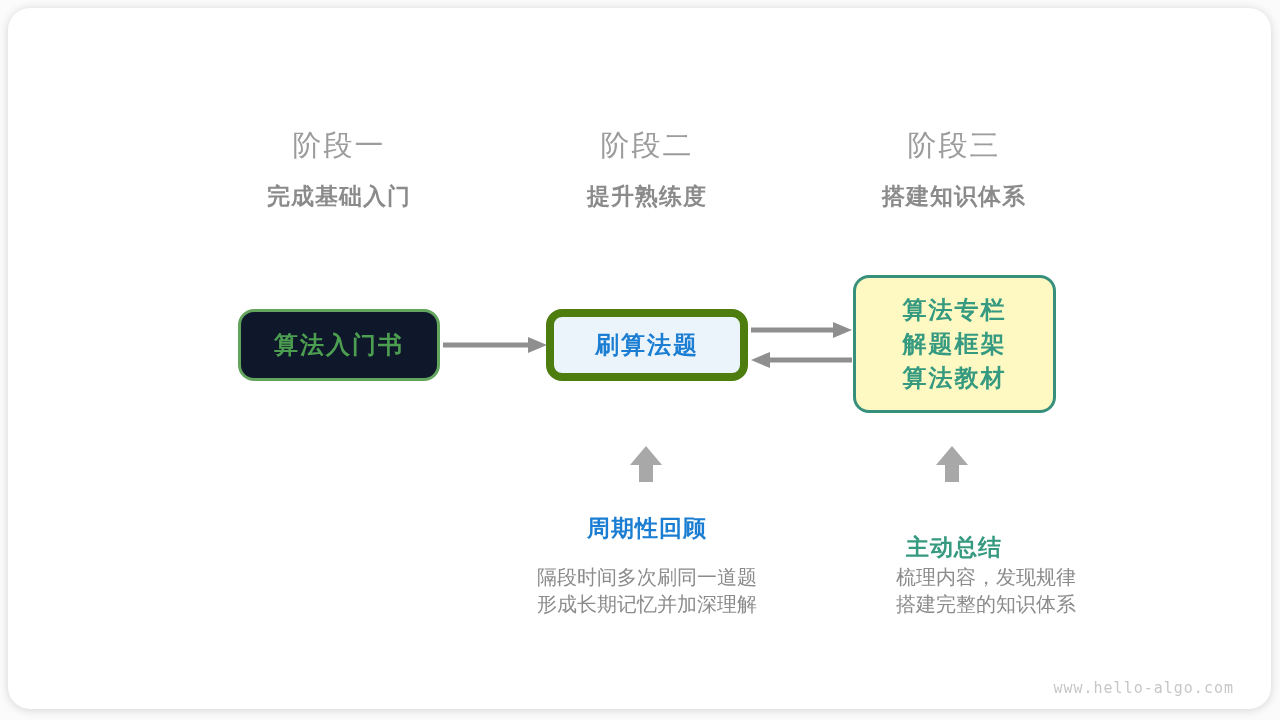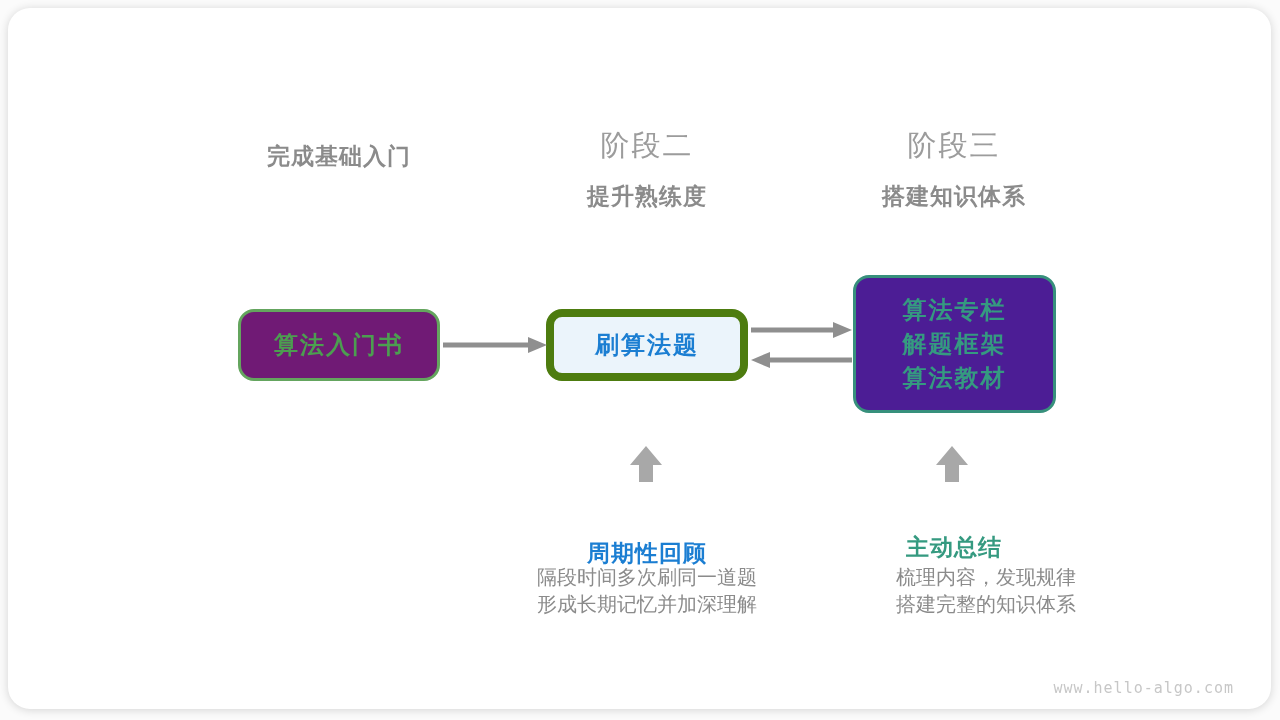--- a/index.html
+++ b/index.html
@@ -5,37 +5,38 @@
   html,body{margin:0;padding:0;width:1280px;height:720px;background:#fbfbfb;overflow:hidden;
             font-family:"Liberation Sans","DejaVu Sans",sans-serif;}
   .card{position:absolute;left:8px;top:8px;width:1263px;height:701px;background:#ffffff;
         border-radius:22px;box-shadow:0 1px 10px rgba(0,0,0,0.16);}
   .abs{position:absolute;}
   .stage{width:300px;text-align:center;}
   .stage-title{font-size:29px;color:#9c9c9c;letter-spacing:2px;}
   .stage-sub{margin-top:15px;font-size:23px;font-weight:bold;color:#8b8b8b;letter-spacing:1px;}
   .node{box-sizing:border-box;display:flex;flex-direction:column;align-items:center;justify-content:center;
         border-radius:16px;font-weight:bold;font-size:24px;letter-spacing:2px;}
-  .node-1{left:230px;top:301px;width:202px;height:72px;border:3px solid #64a55e;background:#701a75;color:#4c9e50;}
+  .node-1{left:230px;top:301px;width:202px;height:72px;border:3px solid #64a55e;background:#0f172a;color:#4c9e50;}
   .node-2{left:538px;top:301px;width:202px;height:72px;border:8px solid #4d7c0f;background:#ebf4fb;color:#1b7ed2;}
-  .node-3{left:845px;top:267px;width:203px;height:138px;border:3px solid #37907c;background:#4c1d95;color:#359a80;}
+  .node-3{left:845px;top:267px;width:203px;height:138px;border:3px solid #37907c;background:#fef9c3;color:#359a80;}
   .node-3 .line{line-height:34px;}
   .action-label{width:300px;text-align:center;font-size:23px;font-weight:bold;letter-spacing:1px;}
-  .action-blue{color:#1b7ed2;margin-top:25px;}
+  .action-blue{color:#1b7ed2;}
   .action-teal{color:#359a80;margin-top:19px;}
   .desc{width:340px;text-align:center;font-size:20px;line-height:27px;color:#8b8b8b;}
   .watermark{right:37px;top:671px;font-family:"DejaVu Sans Mono","Liberation Mono",monospace;
              font-size:15px;color:#c7c7c7;letter-spacing:1px;}
 </style>
 </head>
 <body>
 
 <div class="card">
 
   <div class="abs stage" style="left:181px;top:118px">
+    <div class="stage-title">阶段一</div>
     <div class="stage-sub">完成基础入门</div>
   </div>
   <div class="abs stage" style="left:489px;top:118px">
     <div class="stage-title">阶段二</div>
     <div class="stage-sub">提升熟练度</div>
   </div>
   <div class="abs stage" style="left:796px;top:118px">
     <div class="stage-title">阶段三</div>
     <div class="stage-sub">搭建知识体系</div>
   </div>

